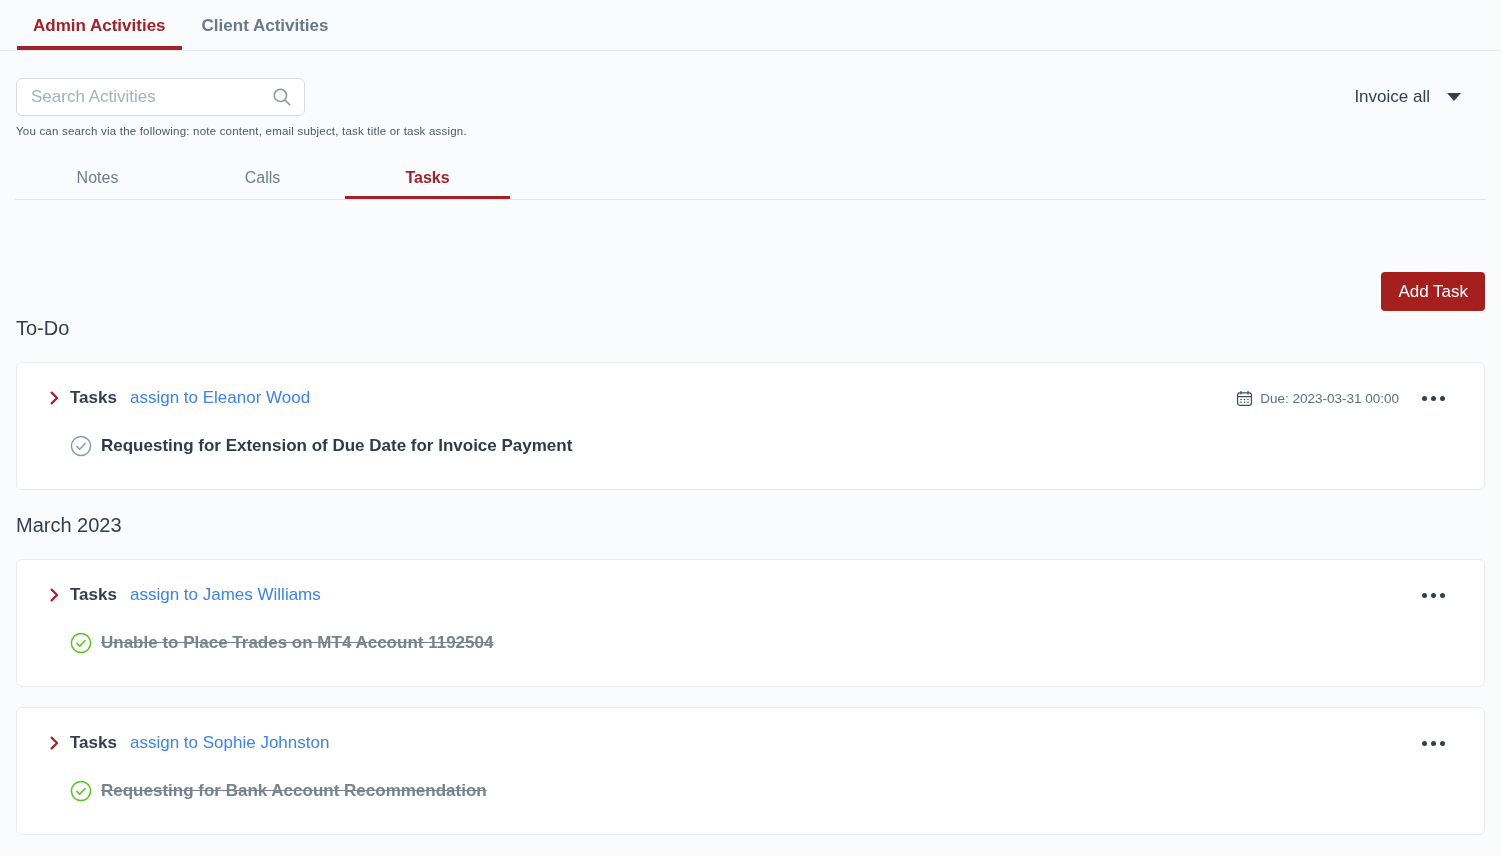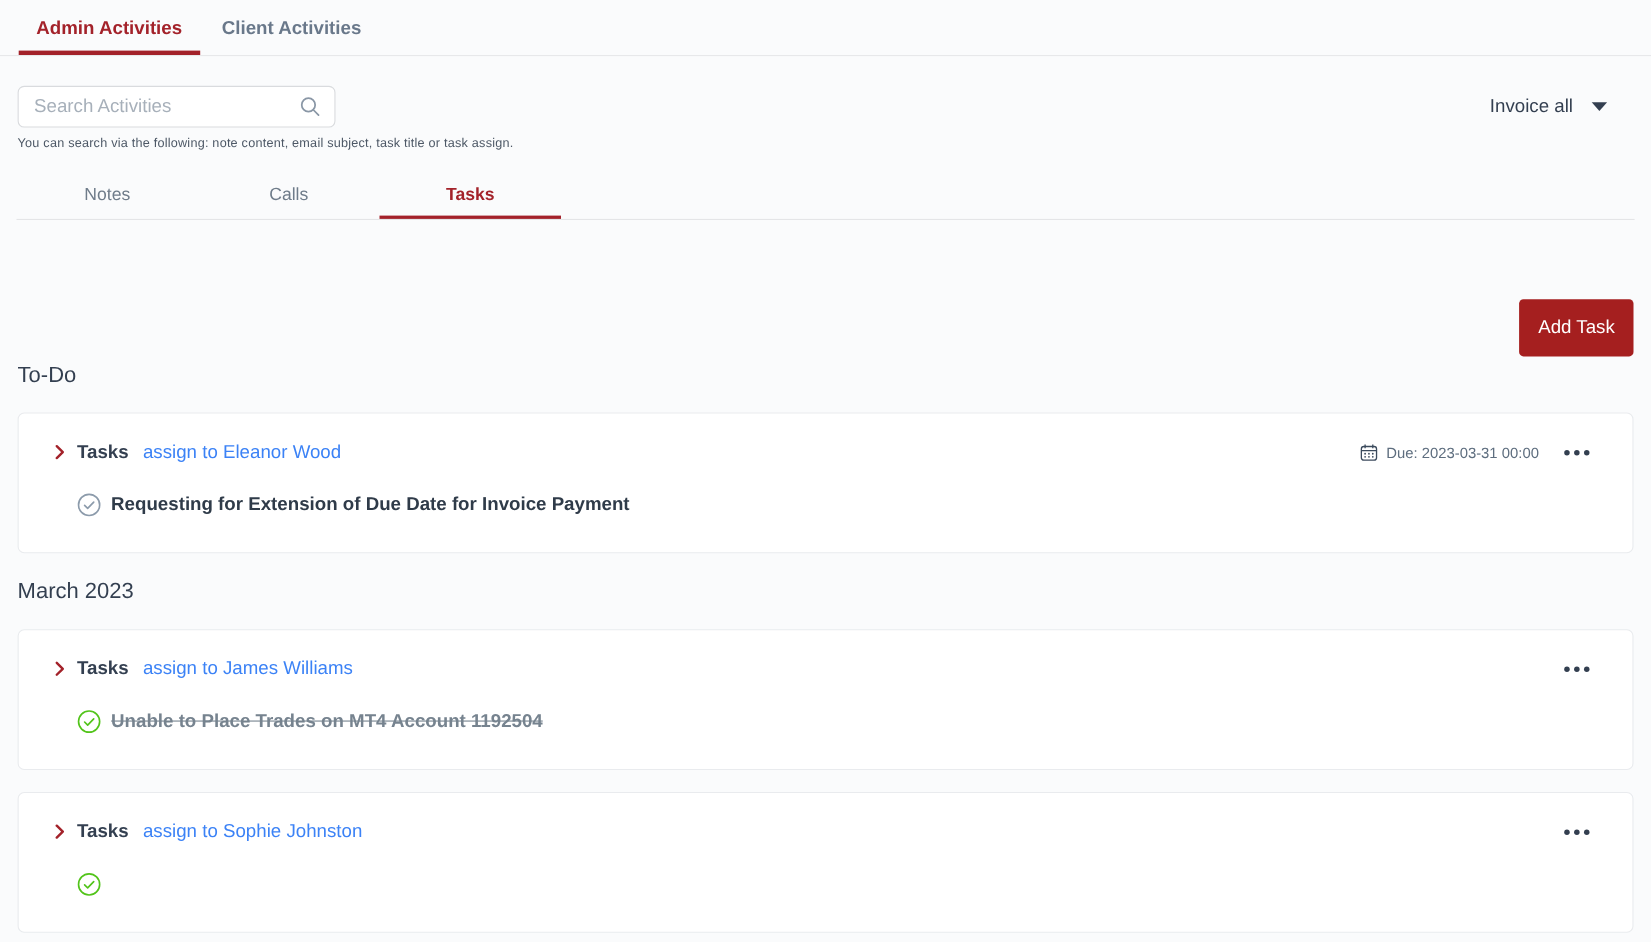--- a/index.html
+++ b/index.html
@@ -27,21 +27,21 @@
   .search-hint { padding:9px 16px 0; font-size:11.5px; color:#4d5866; letter-spacing:.2px; }
 
   
   .sub-tabs { display:flex; margin:27px 15px 0; border-bottom:1px solid #e4e5e7; }
   .sub-tab { width:165px; text-align:center; font-size:16px; color:#6f7c8a; padding:5px 0 9px; border-bottom:3px solid transparent; cursor:pointer; }
   .sub-tab.active { color:#a3222a; font-weight:700; border-bottom-color:#a3222a; }
 
   
   .content { padding:0 16px; }
   .add-row { display:flex; justify-content:flex-end; margin-top:72px; }
-  .btn-add { background:#a51f1f; color:#fff; border:none; border-radius:4px; height:52px; padding:0 17px;
+  .btn-add { background:#a51f1f; color:#fff; border:none; border-radius:4px; height:39px; padding:0 17px;
              font-family:inherit; font-size:17px; cursor:pointer; }
 
   .section-title { font-size:20px; color:#333f50; margin-top:24px; font-weight:400; }
   .section-title.first { margin-top:6px; }
 
   .card { background:#fff; border:1px solid #e9ebee; border-radius:6px; margin-top:22px;
           height:128px; padding:23px 37px 0 33px; }
   .card + .card { margin-top:20px; }
 
   .card-header { display:flex; align-items:center; height:24px; }
@@ -188,17 +188,18 @@
             <span class="dot"></span>
         </span>
       </div>
       <div class="task-row">
         <span class="check-icon">
           <svg width="22" height="22" viewBox="0 0 22 22" fill="none">
             <circle cx="11" cy="11" r="9.6" stroke="#52c41a" stroke-width="1.5"></circle>
             <path d="M6.9 11.4 L9.7 14.2 L15.2 8.5" stroke="#52c41a" stroke-width="1.5" stroke-linecap="round" stroke-linejoin="round"></path>
           </svg>
         </span>
+        <span class="task-title done">Requesting for Bank Account Recommendation</span>
       </div>
     </div>
 
   </div>
 </div>
 
 </body></html>

